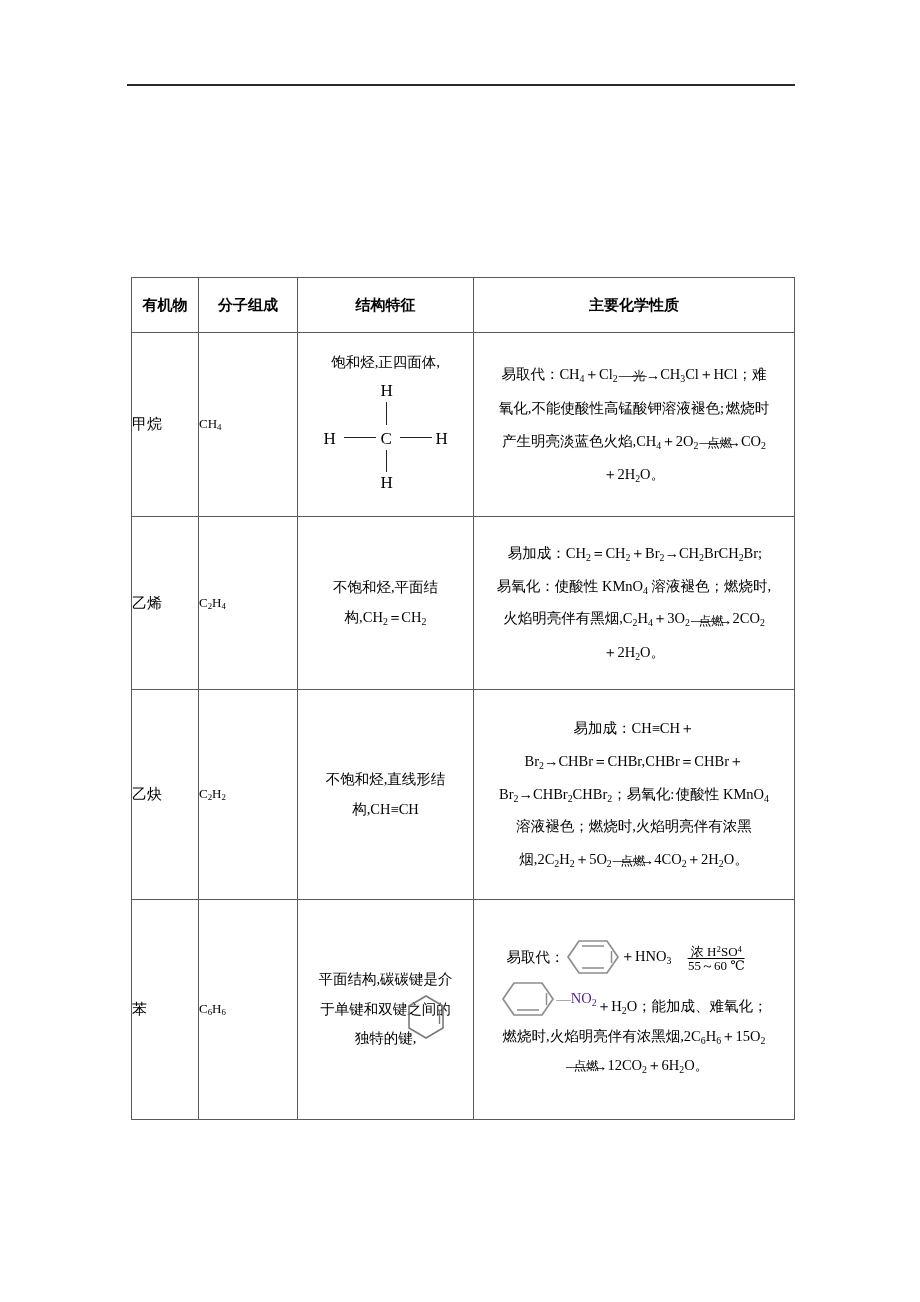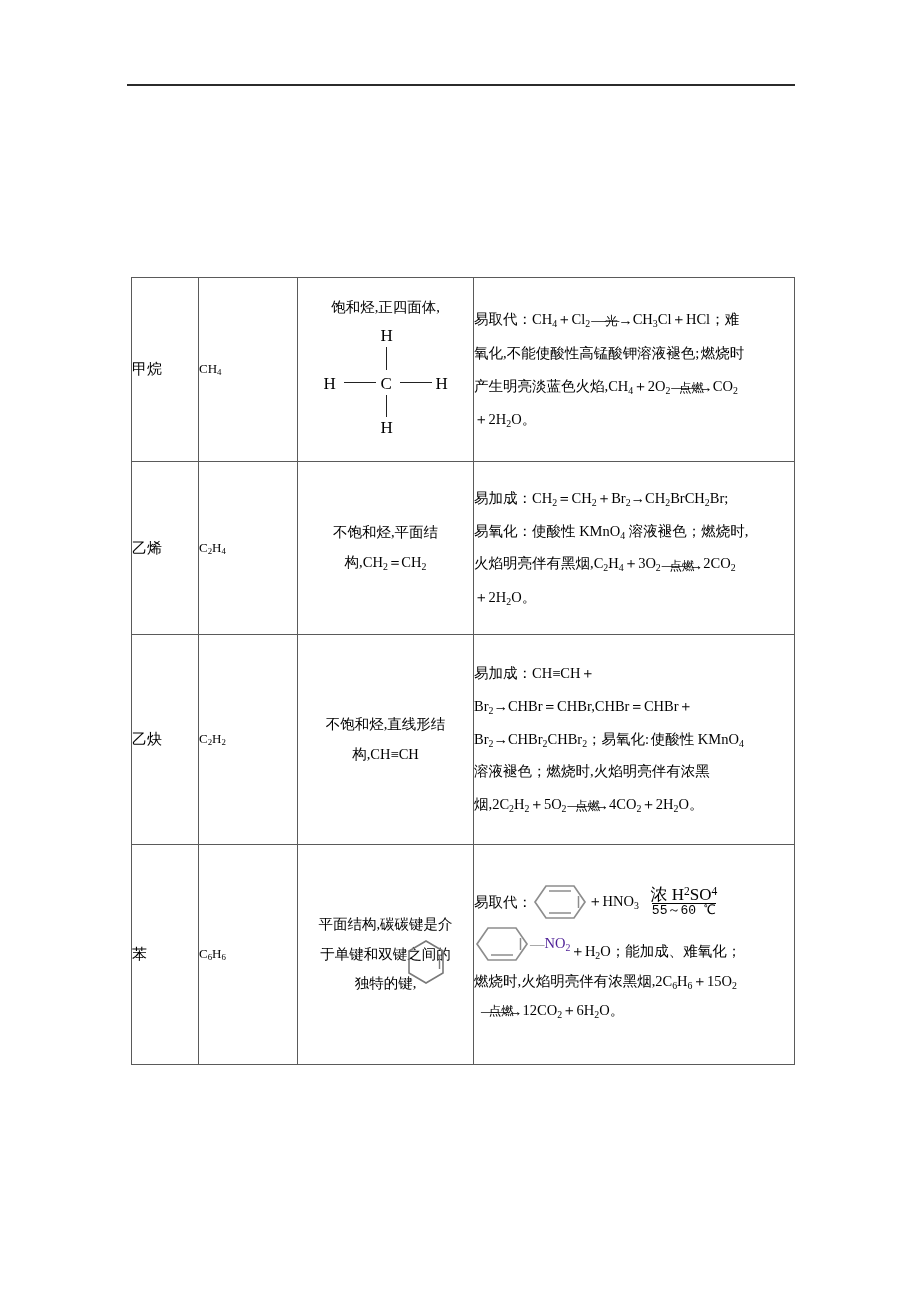--- a/index.html
+++ b/index.html
@@ -88,21 +88,21 @@
   .structcell {
     text-align: center;
     font-size: 14.5px;
     line-height: 2.05;
     padding: 6px 8px;
   }
   .propcell {
     font-size: 14.5px;
     line-height: 2.25;
     padding: 9px 10px 9px 10px;
-    text-align: left;
+    text-align: center;
     vertical-align: top;
   }
   sub { font-size: 0.68em; vertical-align: -0.28em; }
   sup { font-size: 0.68em; vertical-align: 0.42em; }
 
   
   .rxn {
     display: inline-block;
     position: relative;
     vertical-align: middle;
@@ -131,35 +131,34 @@
     vertical-align: middle;
     width: 86px;
     height: 14px;
     margin: 0 2px;
   }
   .rxn2 .top {
     position: absolute;
     left: 50%;
     transform: translateX(-50%);
     bottom: 6px;
-    font-size: 17px;
+    font-size: 13px;
     white-space: nowrap;
     line-height: 1;
   }
   .rxn2 .bot {
     position: absolute;
     left: 50%;
     transform: translateX(-50%);
     top: 8px;
     font-size: 13px;
     white-space: nowrap;
     line-height: 1;
     border-top: 1px solid #000;
     padding-top: 0px;
-    font-family: Liberation Mono, monospace;
   }
 
   
   .ch4 {
     display: inline-block;
     position: relative;
     width: 132px;
     height: 108px;
     margin-top: 4px;
     font-size: 17px;
@@ -209,20 +208,26 @@
 
   <table class="main">
     <colgroup>
       <col class="c1">
         <col class="c2">
         <col class="c3">
         <col class="c4">
     </colgroup>
     <tbody>
 
+      <tr>
+        <td class="hdr">有机物</td>
+        <td class="hdr">分子组成</td>
+        <td class="hdr">结构特征</td>
+        <td class="hdr">主要化学性质</td>
+      </tr>
 
       <tr style="height:184px;">
         <td class="namecell">甲烷</td>
         <td class="formulacell">
           <span>CH</span><sub>4</sub>
         </td>
         <td class="structcell">
           <div>饱和烃,正四面体,</div>
           <div class="ch4">
             <span class="atom h-top">H</span>

